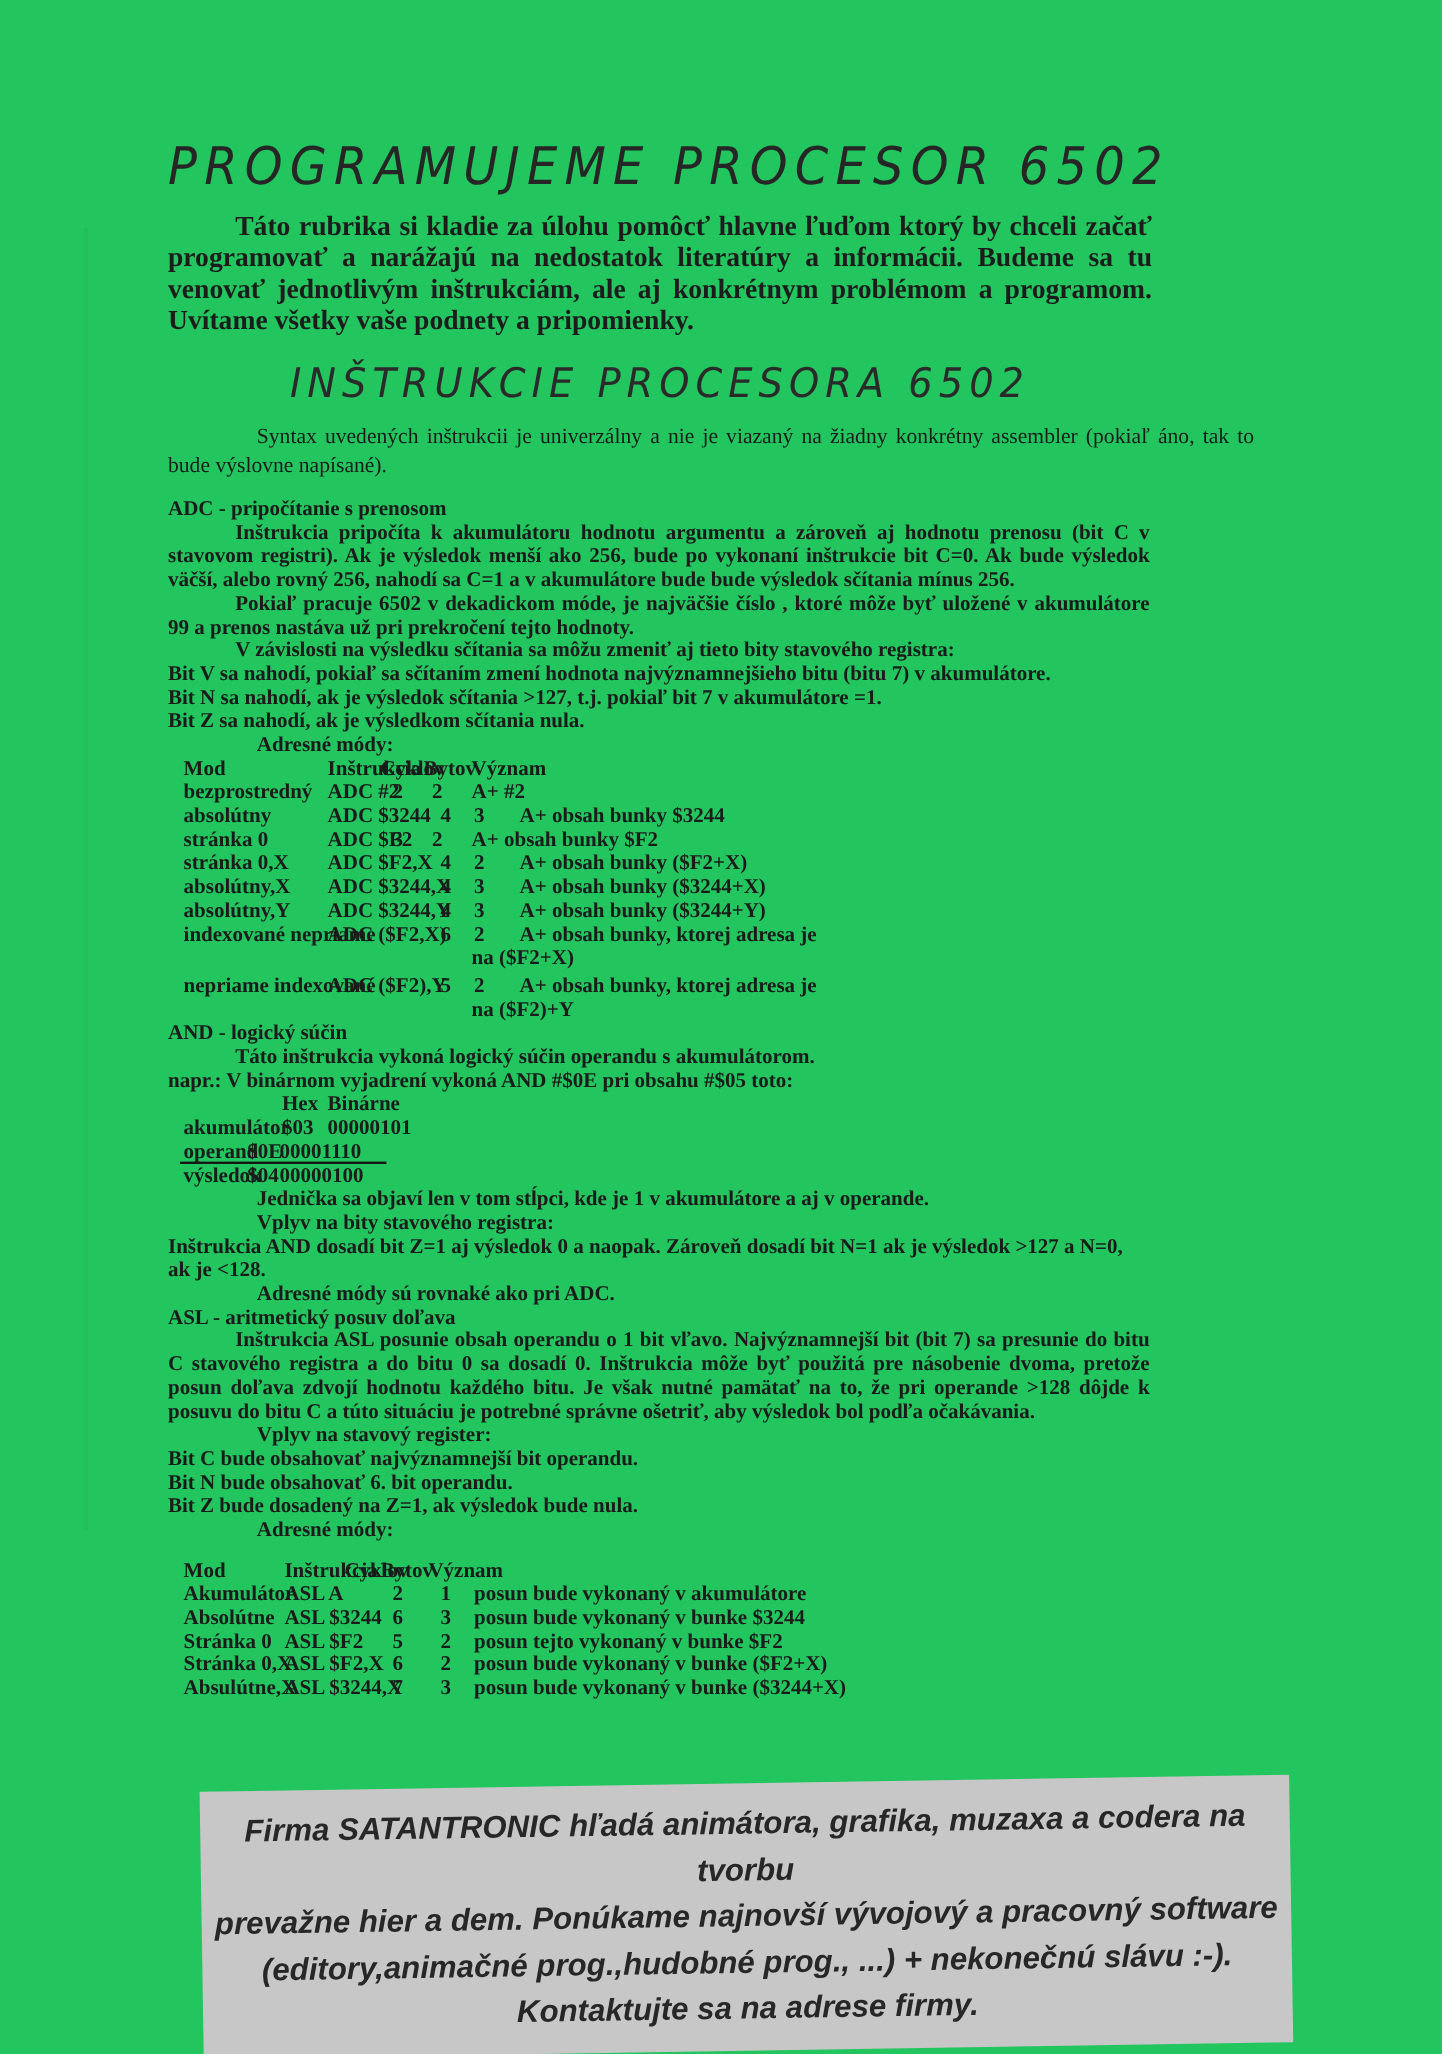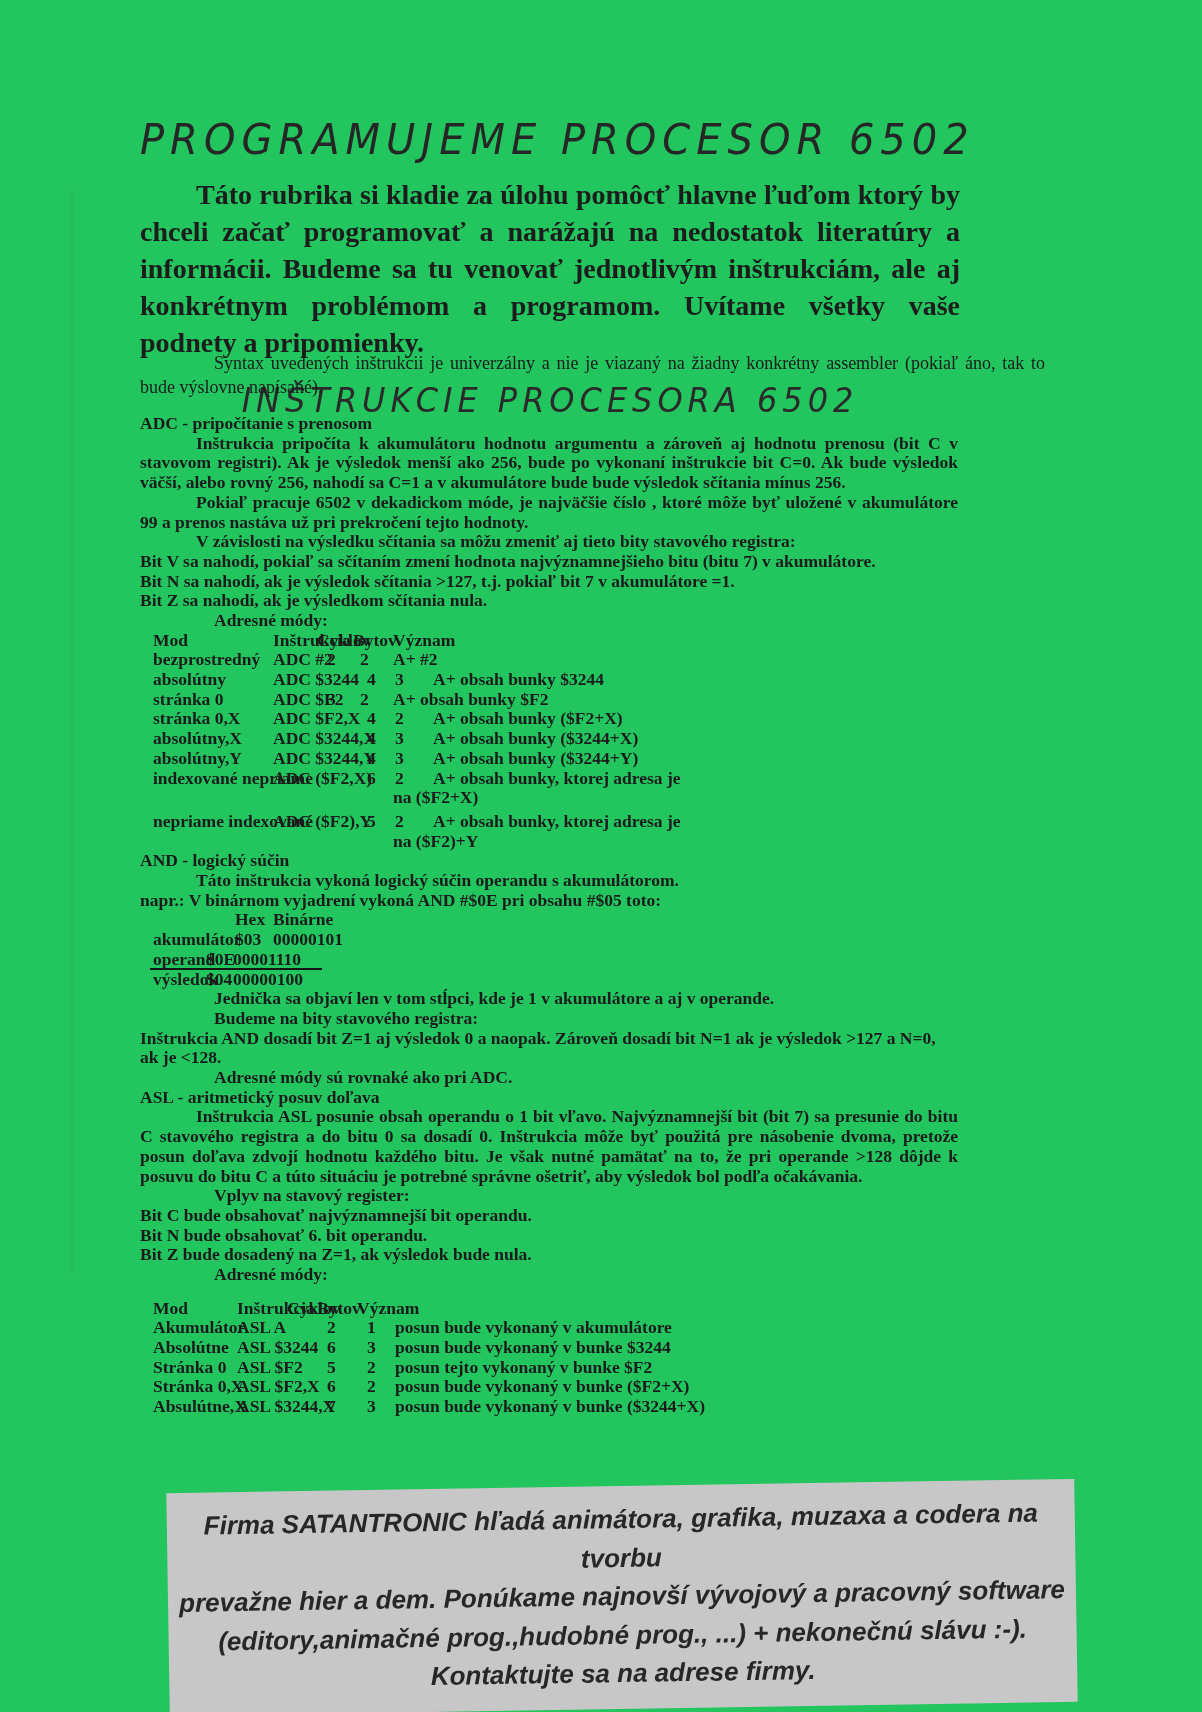--- a/index.html
+++ b/index.html
@@ -10,21 +10,21 @@
   }
   .streak{position:absolute;left:70px;top:190px;width:3px;height:1085px;background:rgba(50,50,50,0.05);}
 
   
   .masthead{position:absolute;left:140px;top:116px;width:820px;}
   .h1{
     font-family:"DejaVu Sans",sans-serif;font-style:italic;font-weight:400;
     font-size:40px;letter-spacing:6px;text-align:center;color:#262626;
     transform:scaleY(1.08);white-space:nowrap;
   }
-  .intro{margin:14px 0 0 0;font-size:28px;line-height:37px;font-weight:bold;
+  .intro{margin:14px 0 0 0;font-size:23px;line-height:26px;font-weight:bold;
     text-align:justify;text-indent:56px;color:#1c1c1c;}
   .h2{
     font-family:"DejaVu Sans",sans-serif;font-style:italic;font-weight:400;
     font-size:32px;letter-spacing:5px;text-align:center;color:#2a2a2a;
     margin-top:20px;transform:scaleY(1.06);white-space:nowrap;
   }
   .syntaxblock{position:absolute;left:140px;top:333px;width:905px;
     font-size:18px;line-height:24px;font-weight:normal;text-align:justify;text-indent:74px;}
 
   
@@ -182,21 +182,21 @@
       <span class="bx2">$0E</span>
       <span class="bb2">00001110</span>
       <span class="uline"></span>
     </div>
     <div class="trow bt">
       <span class="bl">výsledok</span>
       <span class="bx2">$04</span>
       <span class="bb2">00000100</span>
     </div>
     <p class="ind2">Jednička sa objaví len v tom stĺpci, kde je 1 v akumulátore a aj v operande.</p>
-    <p class="ind2">Budeme na bity stavového registra:</p>
+    <p class="ind2">Vplyv na bity stavového registra:</p>
     <p>Inštrukcia AND dosadí bit Z=1 aj výsledok 0 a naopak. Zároveň dosadí bit N=1 ak je výsledok &gt;127 a N=0, ak je &lt;128.</p>
     <p class="ind2">Adresné módy sú rovnaké ako pri ADC.</p>
 
     <p class="gap-asl">ASL - aritmetický posuv doľava</p>
     <p class="ind just">Inštrukcia ASL posunie obsah operandu o 1 bit vľavo. Najvýznamnejší bit (bit 7) sa presunie do bitu C stavového registra a do bitu 0 sa dosadí 0. Inštrukcia môže byť použitá pre násobenie dvoma, pretože posun doľava zdvojí hodnotu každého bitu. Je však nutné pamätať na to, že pri operande &gt;128 dôjde k posuvu do bitu C a túto situáciu je potrebné správne ošetriť, aby výsledok bol podľa očakávania.</p>
     <p class="ind2">Vplyv na stavový register:</p>
     <p>Bit C bude obsahovať najvýznamnejší bit operandu.</p>
     <p>Bit N bude obsahovať 6. bit operandu.</p>
     <p>Bit Z bude dosadený na Z=1, ak výsledok bude nula.</p>
     <p class="ind2">Adresné módy:</p>

